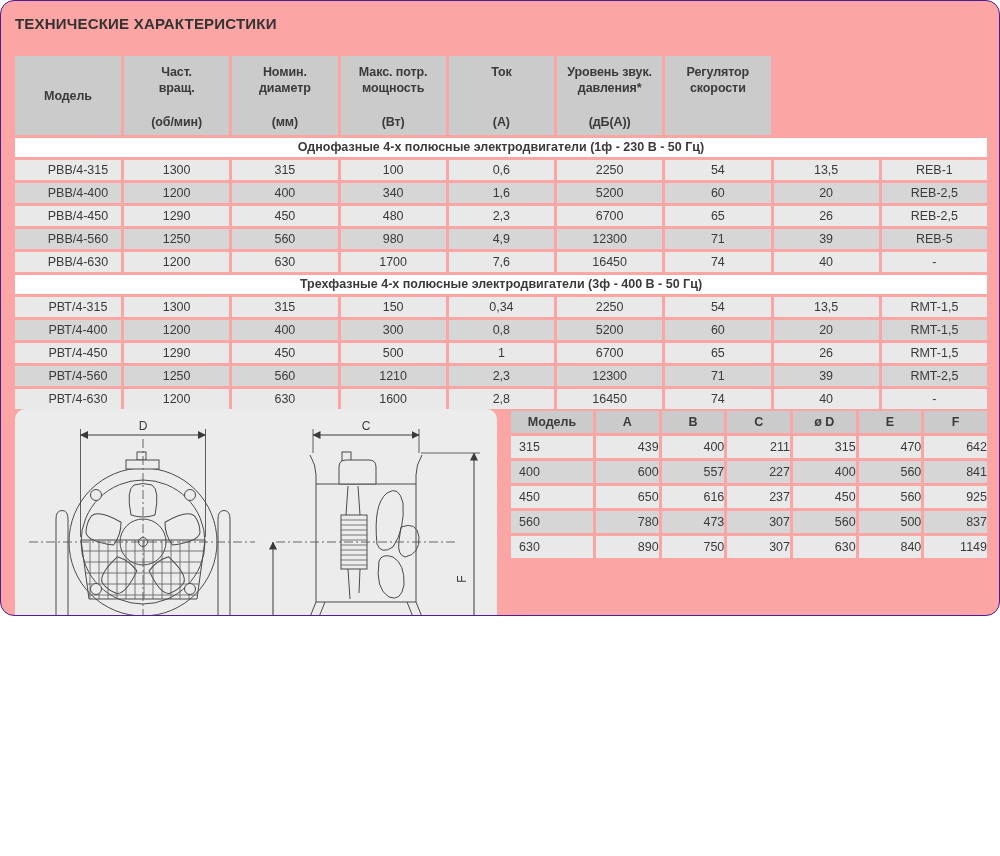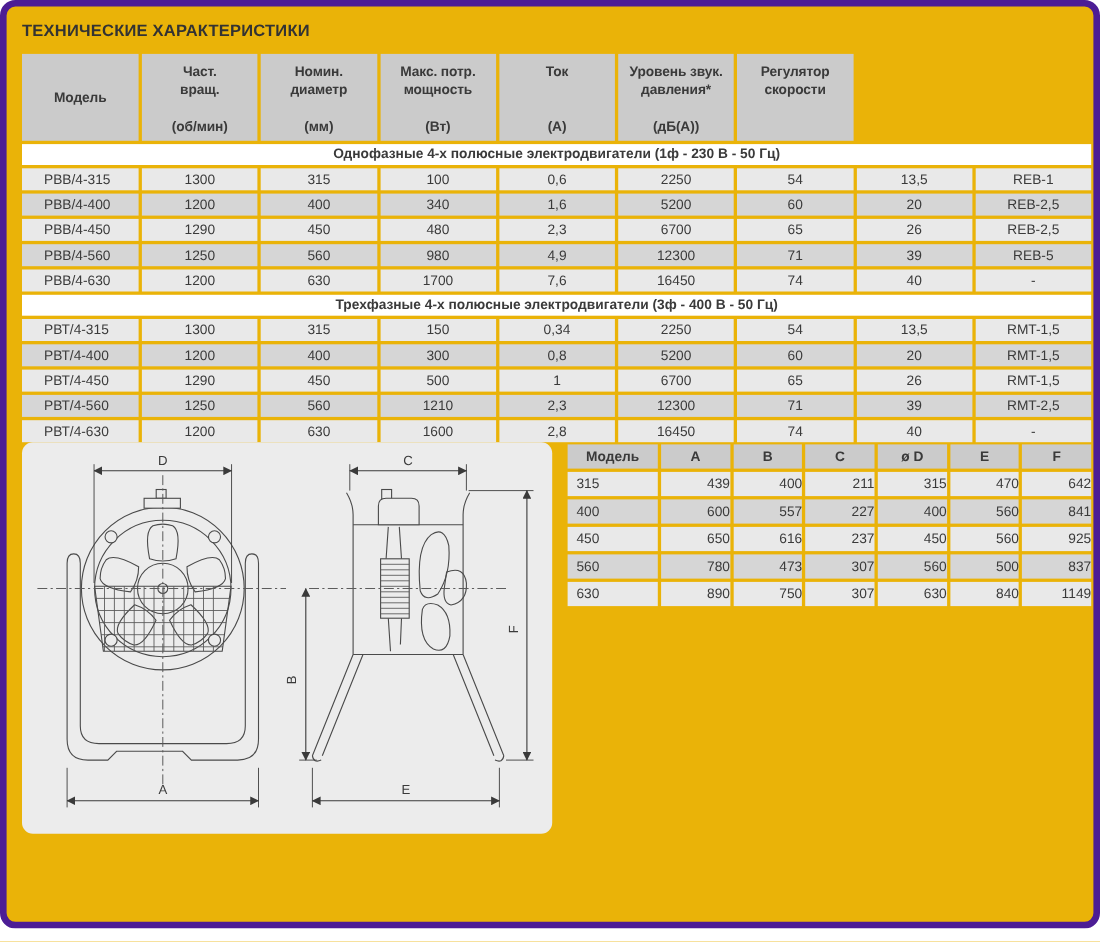--- a/index.html
+++ b/index.html
@@ -1,51 +1,52 @@
 <!DOCTYPE html>
 <html><head>
 <meta charset="utf-8">
 <style>
   html,body { margin:0; padding:0; background:#fff; }
   body { font-family:"Liberation Sans","DejaVu Sans",sans-serif; color:#3a3a3a; }
   .page {
-    width:1000px; height:844px; box-sizing:border-box;
-    background:#eab308; border:6px solid #4c1d95; border-radius:14px;
+    width:1000px; height:616px; box-sizing:border-box;
+    background:#fca5a5; border:1px solid #4c1d95; border-radius:14px;
     padding:12px 14px 0 14px; overflow:hidden;
   }
   .sect-title {
     font-size:15px; font-weight:bold; color:#333; letter-spacing:.2px;
     margin:2px 0 12px 0;
   }
   .sect-title.dims { margin:26px 0 14px 0; }
 
   
   .spec-grid {
     display:grid; grid-template-columns:106px repeat(8,1fr); gap:3px;
     width:972px;
   }
   .sh {
     background:#cbcbcb; box-sizing:border-box; min-height:79px;
     display:flex; flex-direction:column; justify-content:space-between; align-items:center;
     text-align:center; font-weight:bold; font-size:12.5px; letter-spacing:-.1px;
     padding:8px 3px 7px 3px;
+    margin-top:12px;
   }
   .sh .lbl { white-space:pre-line; line-height:1.3; }
   .sh .unit { line-height:1; }
   .sh.c { justify-content:center; }
   .band {
     grid-column:1 / -1; background:#fff; text-align:center;
     font-weight:bold; font-size:12.5px; height:19px; line-height:19px;
   }
   .cell {
     background:#e9e9e9; font-size:12.5px; height:20px; line-height:20px;
     text-align:center; white-space:nowrap; overflow:hidden;
   }
   .cell.alt { background:#d6d6d6; }
-  .cell.model { text-align:left; padding-left:20px; }
+  .cell.model { text-align:center; padding-left:20px; }
 
   
   .dims-wrap { display:flex; align-items:flex-start; width:972px; }
   .draw-panel {
     width:482px; height:356px; background:#ececec; border-radius:10px; flex:none;
   }
   .dims-grid {
     display:grid; grid-template-columns:82px repeat(6,1fr); gap:3px;
     flex:1; margin-left:14px; margin-top:2px;
   }

